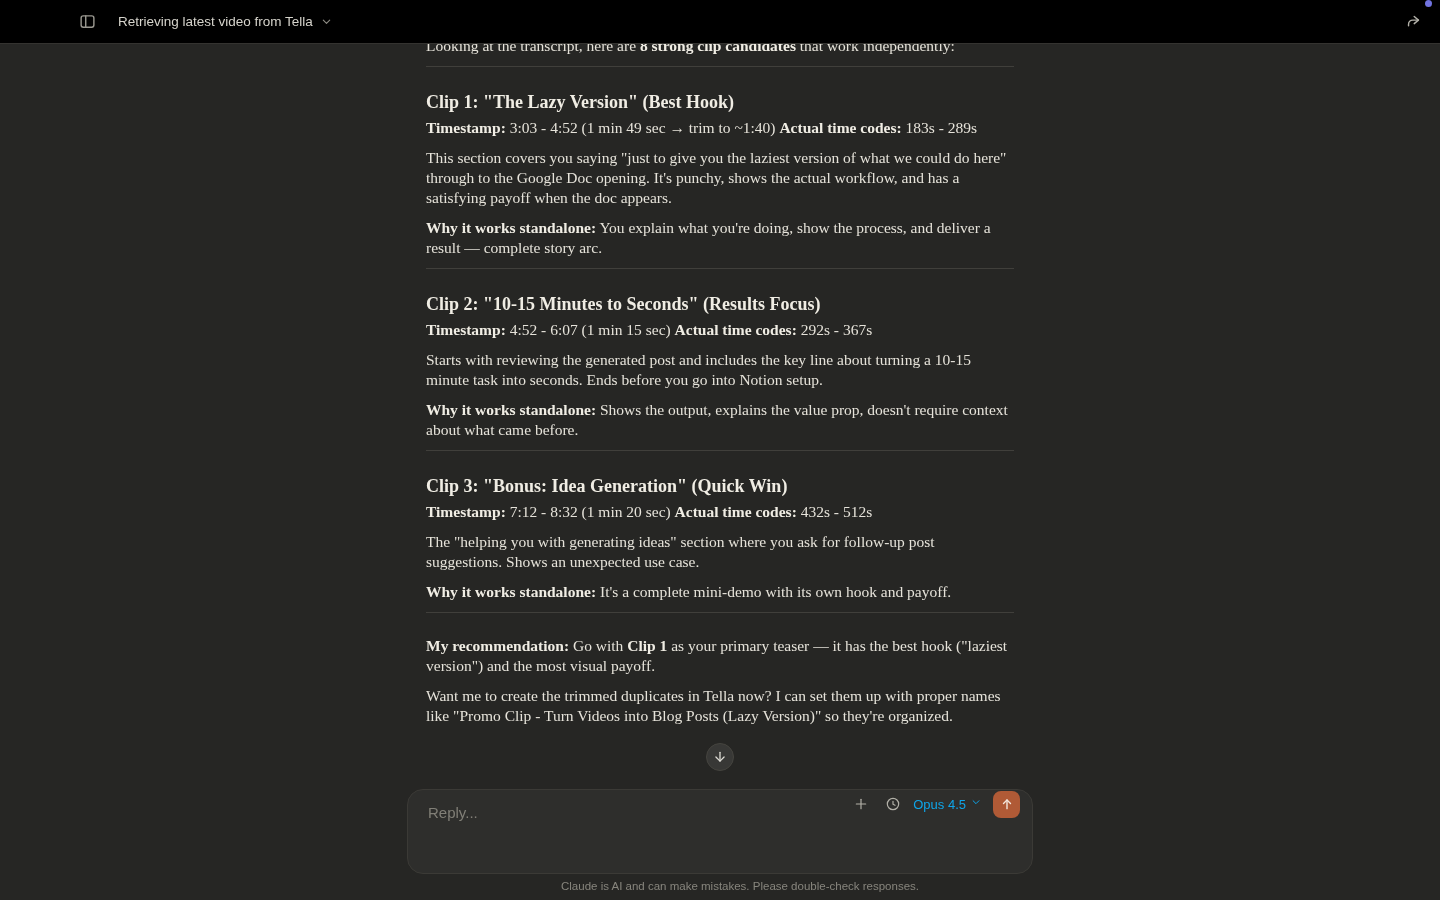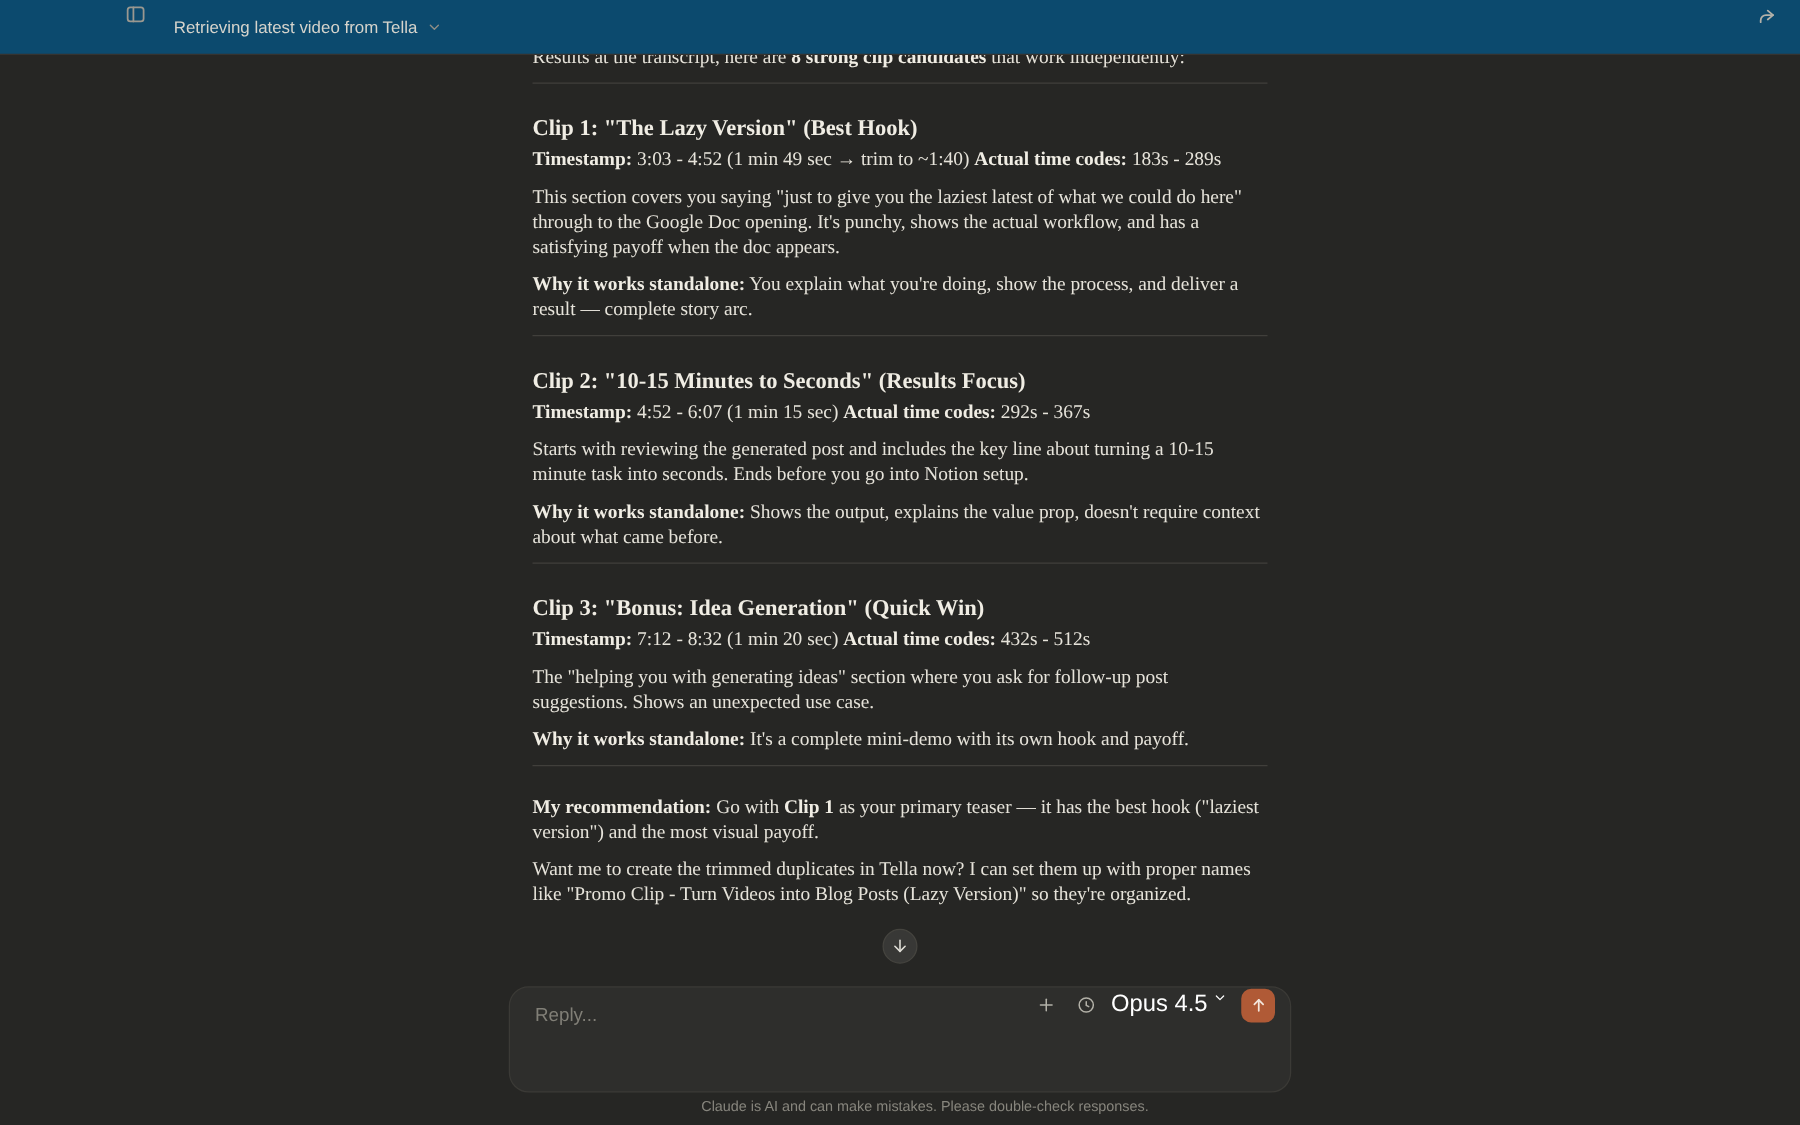--- a/index.html
+++ b/index.html
@@ -7,25 +7,24 @@
   body {
     background:#262624;
     font-family:"Liberation Sans", sans-serif;
     position:relative;
     color:#e8e6dd;
   }
 
   
   .topbar {
     position:absolute; top:0; left:0; right:0; height:44px;
-    background:#0c4a6e;
+    background:#000000;
     border-bottom:1px solid #343330;
-    display:flex; 
+    display:flex; align-items:center;
     z-index:20;
-    padding-left:21px;
   }
   .sidebar-toggle {
     margin-left:76px; width:22px; height:22px;
     display:flex; align-items:center; justify-content:center;
     color:#9a9890; cursor:pointer; border-radius:6px;
   }
   .chat-title-wrap {
     margin-left:20px; display:flex; align-items:center; gap:8px;
     cursor:pointer; color:#d6d4cc; font-size:13.5px;
   }
@@ -81,21 +80,21 @@
     display:flex; align-items:center; height:40px;
     padding:0 12px 12px 20px;
   }
   .icon-btn {
     width:24px; height:24px; margin-right:8px;
     display:flex; align-items:center; justify-content:center;
     color:#b3b1a8; cursor:pointer; border-radius:6px;
   }
   .model-select {
     margin-left:auto; display:flex; align-items:flex-start; gap:5px;
-    color:#ffffff; font-size:19px; cursor:pointer; margin-right:12px;
+    color:#0ea5e9; font-size:13px; cursor:pointer; margin-right:12px;
   }
   .send-btn {
     width:27px; height:27px; border-radius:8px; border:none;
     background:#b05a36; color:#f3e6dc; cursor:pointer;
     display:flex; align-items:center; justify-content:center;
   }
 
   
   .disclaimer {
     position:absolute; left:0; right:0; top:880px; text-align:center;
@@ -125,27 +124,27 @@
   <div class="topbar-right">
     <svg width="17" height="17" viewBox="0 0 24 24" fill="none" stroke="currentColor" stroke-width="2" stroke-linecap="round" stroke-linejoin="round">
       <polyline points="13 5 19 10 13 15"></polyline>
       <path d="M19 10h-8a6 6 0 0 0-6 6v2"></path>
     </svg>
     <span class="notif-dot"></span>
   </div>
 </header>
 
 <main class="content">
-  <p><span>Results at the transcript, here are </span><b>8 strong clip candidates</b><span> that work independently:</span></p>
+  <p><span>Looking at the transcript, here are </span><b>8 strong clip candidates</b><span> that work independently:</span></p>
   <hr>
 
   <section>
     <h3>Clip 1: "The Lazy Version" (Best Hook)</h3>
     <p><b>Timestamp:</b><span> 3:03 - 4:52 (1 min 49 sec → trim to ~1:40) </span><b>Actual time codes:</b><span> 183s - 289s</span></p>
-    <p>This section covers you saying "just to give you the laziest latest of what we could do here" through to the Google Doc opening. It's punchy, shows the actual workflow, and has a satisfying payoff when the doc appears.</p>
+    <p>This section covers you saying "just to give you the laziest version of what we could do here" through to the Google Doc opening. It's punchy, shows the actual workflow, and has a satisfying payoff when the doc appears.</p>
     <p><b>Why it works standalone:</b><span> You explain what you're doing, show the process, and deliver a result — complete story arc.</span></p>
   </section>
   <hr>
 
   <section>
     <h3>Clip 2: "10-15 Minutes to Seconds" (Results Focus)</h3>
     <p><b>Timestamp:</b><span> 4:52 - 6:07 (1 min 15 sec) </span><b>Actual time codes:</b><span> 292s - 367s</span></p>
     <p>Starts with reviewing the generated post and includes the key line about turning a 10-15 minute task into seconds. Ends before you go into Notion setup.</p>
     <p><b>Why it works standalone:</b><span> Shows the output, explains the value prop, doesn't require context about what came before.</span></p>
   </section>

